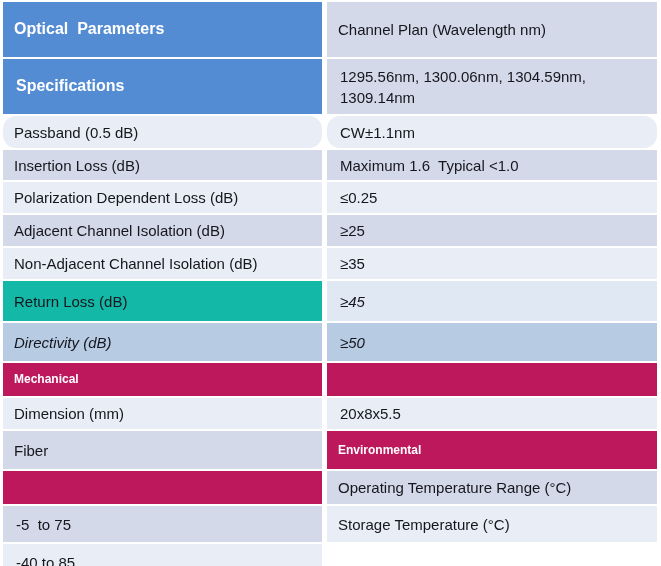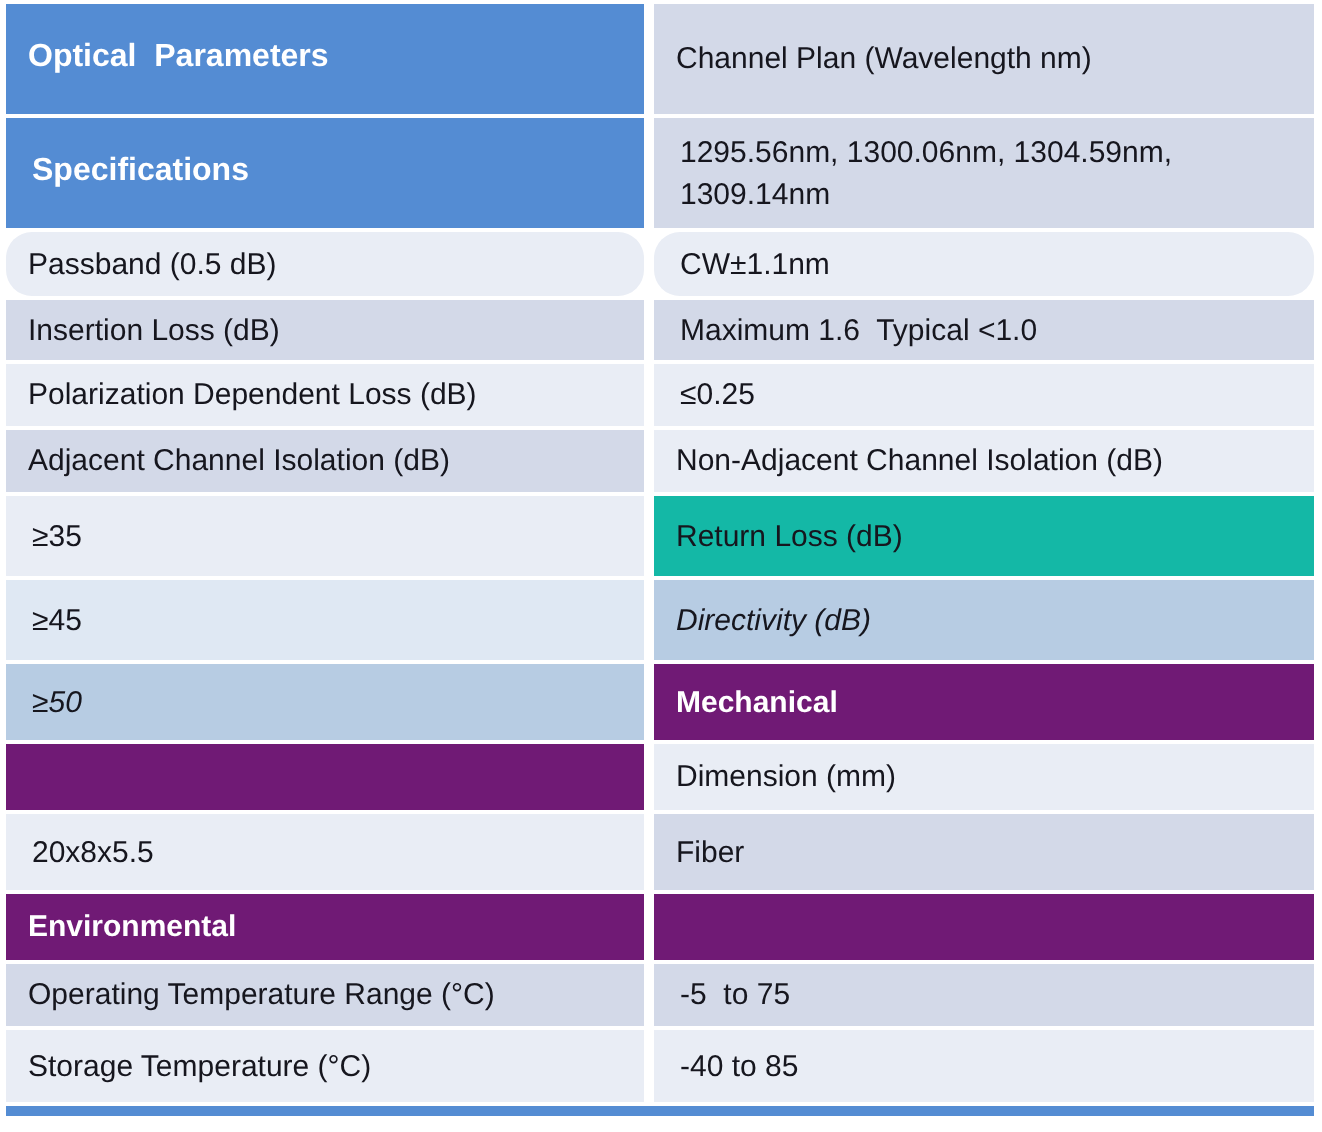--- a/index.html
+++ b/index.html
@@ -31,31 +31,31 @@
   }
   .cell.c2 { padding-left: 13px; }
   .head {
     background: #548cd3;
     color: #ffffff;
     font-weight: bold;
     font-size: 16px;
     min-height: 33px;
   }
   .section {
-    background: #701a75;
+    background: #be185d;
     color: #ffffff;
     font-weight: bold;
-    font-size: 15px;
+    font-size: 12px;
     min-height: 33px;
   }
   .row-lav    { background: #d3d9e8; }
   .row-light  { background: #e9edf5; }
   .row-medium { background: #b7cce3; }
   .hl-green   { background: #14b8a6; }
-  .hl-blue    { background: #dfe8f3; }
+  .hl-blue    { background: #dfe8f3; font-style: italic; }
 
   .h-tall   { min-height: 55px; }
   .h-std    { min-height: 32px; border-radius: 13px; }
   .h-s30    { min-height: 30px; }
   .h-s31    { min-height: 31px; }
   .h-ret    { min-height: 40px; }
   .h-dir    { min-height: 38px; font-style: italic; }
   .h-fib    { min-height: 38px; }
   .h-sto    { min-height: 36px; }
 
@@ -79,20 +79,21 @@
   <div class="cell c1 row-light h-std">Passband (0.5 dB)</div>
   <div class="cell c2 row-light h-std">CW±1.1nm</div>
 
   <div class="cell c1 row-lav h-s30">Insertion Loss (dB)</div>
   <div class="cell c2 row-lav h-s30">Maximum 1.6  Typical &lt;1.0</div>
 
   <div class="cell c1 row-light h-s31">Polarization Dependent Loss (dB)</div>
   <div class="cell c2 row-light h-s31">≤0.25</div>
 
   <div class="cell c1 row-lav h-s31">Adjacent Channel Isolation (dB)</div>
+  <div class="cell c2 row-lav h-s31">≥25</div>
 
   <div class="cell c1 row-light h-s31">Non-Adjacent Channel Isolation (dB)</div>
   <div class="cell c2 row-light h-s31">≥35</div>
 
   <div class="cell c1 hl-green h-ret">Return Loss (dB)</div>
   <div class="cell c2 hl-blue h-ret">≥45</div>
 
   <div class="cell c1 row-medium h-dir">Directivity (dB)</div>
   <div class="cell c2 row-medium h-dir">≥50</div>
 

